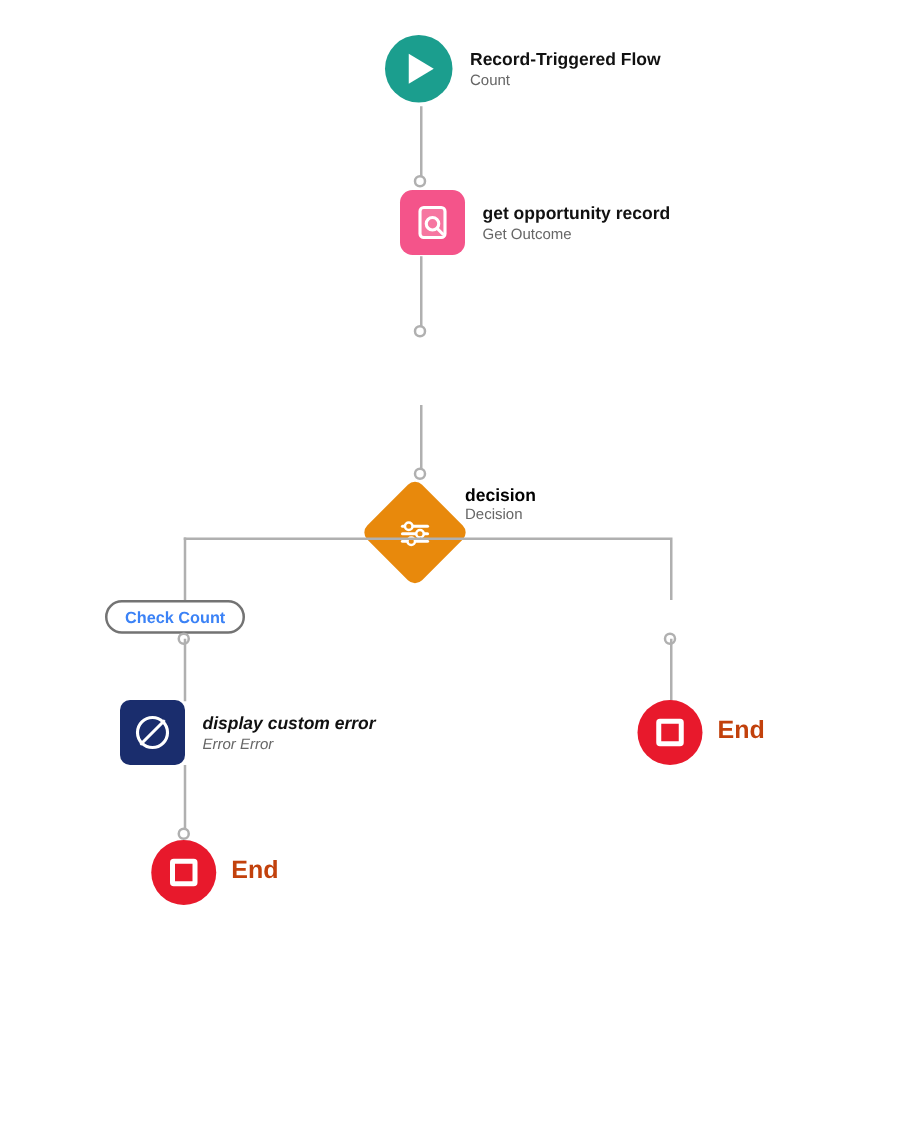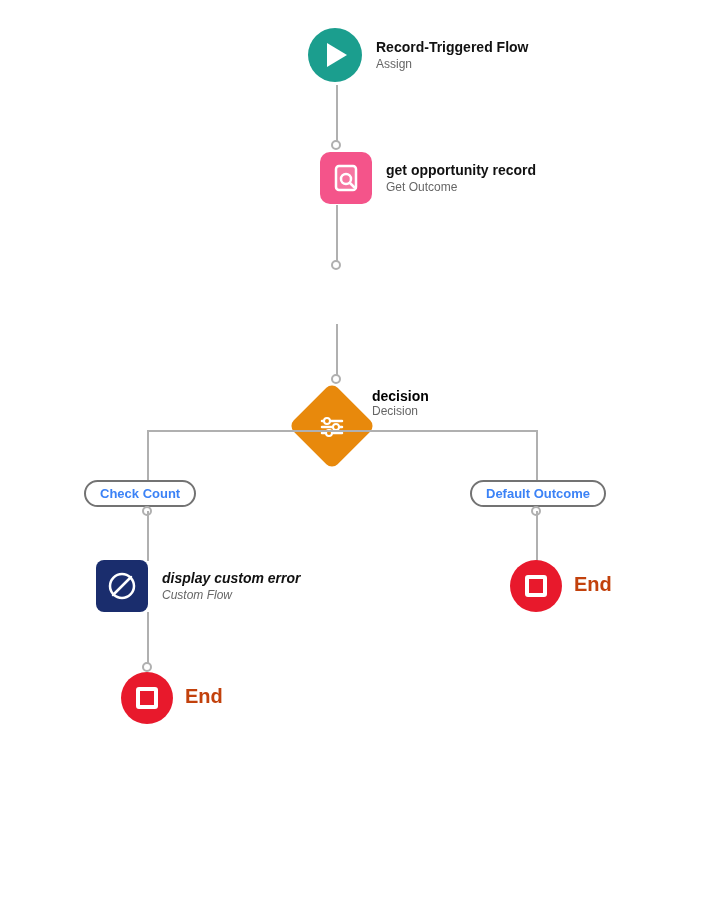--- a/index.html
+++ b/index.html
@@ -163,21 +163,21 @@
 
   <div class="connector-v" style="left:336px; top:85px; height:60px;"></div>
   <div class="connector-dot" style="left:336px; top:145px;"></div>
 
   <div class="node" style="left:308px; top:28px;">
     <div class="icon-box teal">
       <div class="play-icon"></div>
     </div>
     <div class="node-label">
       <div class="title">Record-Triggered Flow</div>
-      <div class="subtitle">Assign</div>
+      <div class="subtitle">Count</div>
     </div>
   </div>
 
   <div class="connector-v" style="left:336px; top:205px; height:60px;"></div>
   <div class="connector-dot" style="left:336px; top:265px;"></div>
 
   <div class="node" style="left:296px; top:152px;margin-left:24px;">
     <div class="icon-box pink">
 
       <svg width="32" height="32" viewBox="0 0 32 32" class="icon">
@@ -222,41 +222,38 @@
   <div class="connector-h" style="left:336px; top:430px; width:200px;"></div>
 
   <div class="connector-v" style="left:147px; top:430px; height:50px;"></div>
 
   <div class="connector-v" style="left:536px; top:430px; height:50px;"></div>
 
   <div class="outcome-pill" style="left:84px; top:480px; transform:translateX(0);">
     <span>Check Count</span>
   </div>
 
-  <div class="outcome-pill" style="left:470px; top:480px;">
-    <span>Default Outcome</span>
-  </div>
 
   <div class="connector-dot" style="left:147px; top:511px;"></div>
   <div class="connector-dot" style="left:536px; top:511px;"></div>
 
   <div class="connector-v" style="left:147px; top:511px; height:50px;"></div>
   <div class="connector-v" style="left:536px; top:511px; height:50px;"></div>
 
   <div class="node" style="left:96px; top:560px;font-style:italic;">
     <div class="icon-box" style="background:#1a2d6d; width:52px; height:52px; border-radius:8px; display:flex; align-items:center; justify-content:center;">
 
       <svg width="32" height="32" viewBox="0 0 32 32" fill="none">
         <circle cx="16" cy="16" r="12" stroke="#fff" stroke-width="2.5" fill="none"></circle>
         <line x1="7" y1="25" x2="25" y2="7" stroke="#fff" stroke-width="2.5" stroke-linecap="round"></line>
       </svg>
     </div>
     <div class="node-label">
       <div class="title">display custom error</div>
-      <div class="subtitle">Custom Flow</div>
+      <div class="subtitle">Error Error</div>
     </div>
   </div>
 
   <div class="end-node" style="left:510px; top:560px;">
     <div class="stop-icon"></div>
   </div>
   <div class="end-node-label" style="left:574px; top:573px;">
     <span>End</span>
   </div>
 

